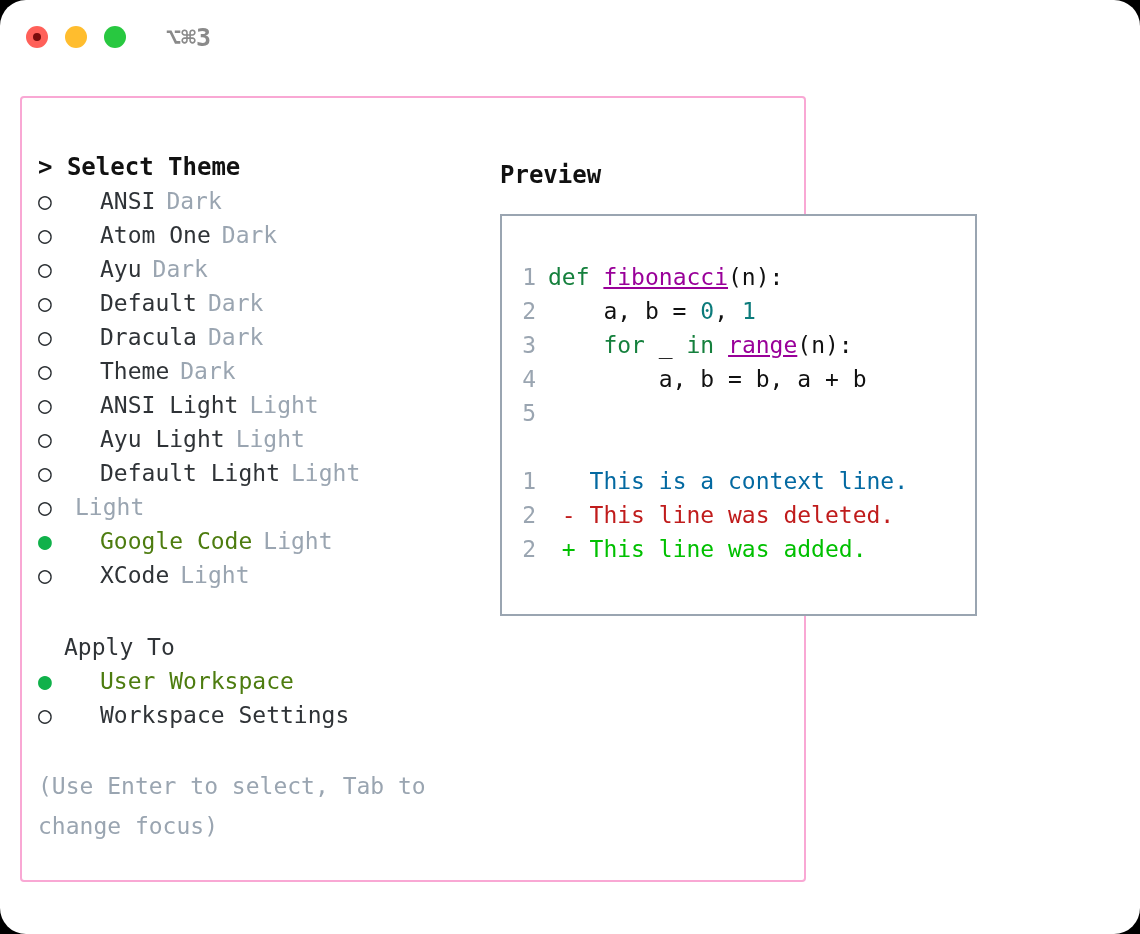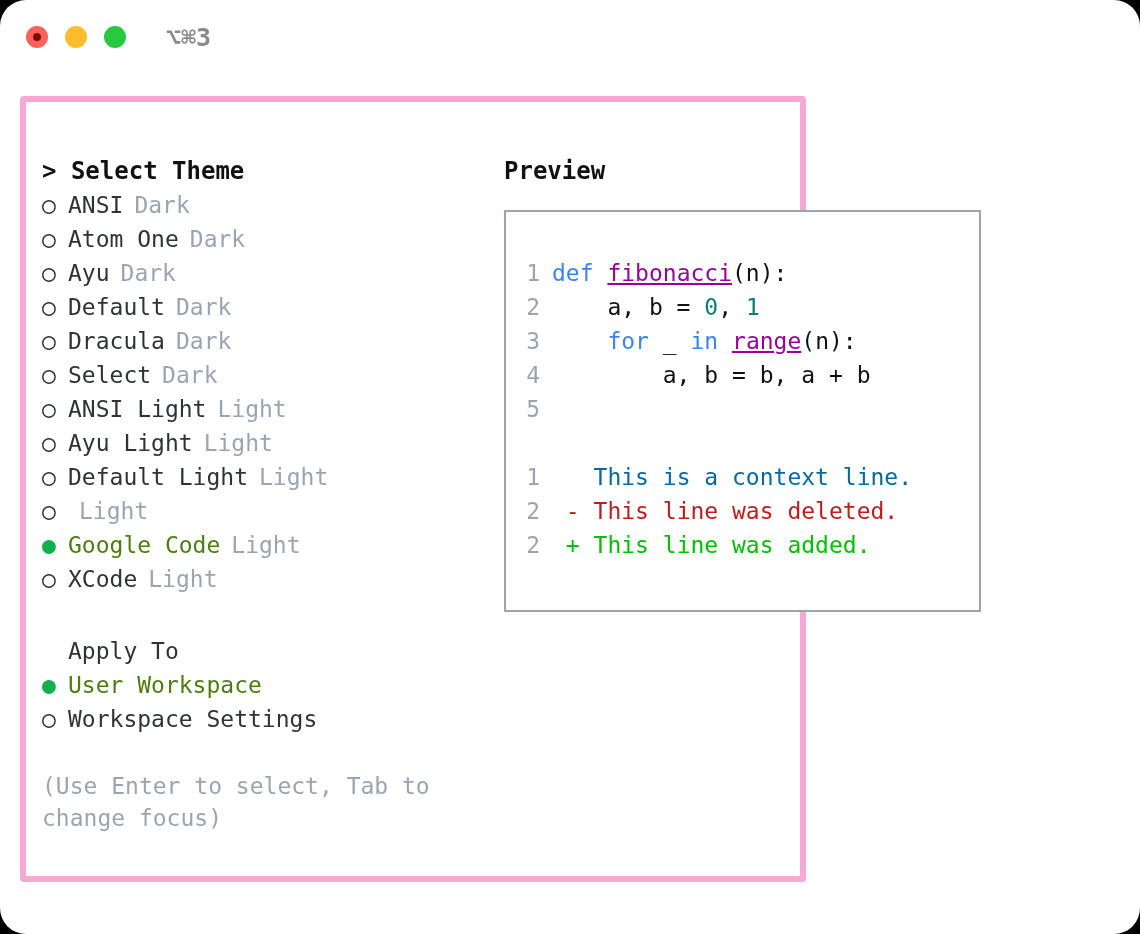--- a/index.html
+++ b/index.html
@@ -70,37 +70,37 @@
     white-space: pre;
   }
 
   
   .panel {
     position: absolute;
     left: 20px;
     top: 96px;
     width: 786px;
     height: 786px;
-    border: 6px solid #f9a8d4;
+    border: 2px solid #f9a8d4;
     border-radius: 4px;
     box-sizing: border-box;
     background: #ffffff;
   }
 
   
   .col-left {
     position: absolute;
     left: 16px;
     top: 52px;
     width: 440px;
   }
   .col-right {
     position: absolute;
     left: 478px;
-    top: 52px;
+    top: 60px;
     width: 500px;
   }
 
   
   .section-title {
     font-size: 24px;
     font-weight: bold;
     color: #111111;
     white-space: pre;
     line-height: 34px;
@@ -115,42 +115,42 @@
     white-space: pre;
   }
   .bullet {
     width: 26px;
     flex: 0 0 26px;
     font-size: 23px;
     color: #2f3337;
     white-space: pre;
   }
   .opt-row.selected .bullet { color: #10b14a; }
-  .opt-name { color: #2f3337; }
+  .opt-name { color: #2f3337; margin-left: 36px; }
   .opt-row.selected .opt-name { color: #4d7c0f; }
   .opt-tag {
     color: #9aa5b1;
     margin-left: 11px;
   }
 
   .group-gap { height: 38px; }
 
   .group-title {
     font-size: 23px;
     color: #2f3337;
     line-height: 34px;
     height: 34px;
     padding-left: 26px;
     white-space: pre;
   }
 
   .hint {
     margin-top: 34px;
     font-size: 23px;
-    line-height: 32px;
+    line-height: 40px;
     color: #9aa5b1;
     width: 410px;
     white-space: pre-wrap;
   }
 
   
   .preview-title {
     font-size: 24px;
     font-weight: bold;
     color: #111111;
@@ -178,21 +178,21 @@
     flex: 0 0 46px;
     width: 46px;
     text-align: right;
     color: #9aa5b1;
     padding-right: 12px;
     box-sizing: border-box;
   }
   .code-body { white-space: pre; }
   .spacer-line { height: 34px; }
 
-  .tok-kw   { color: #3b82f6; }
+  .tok-kw   { color: #15803d; }
   .tok-fn   { color: #990099; text-decoration: underline; }
   .tok-num  { color: #0c7b7b; }
   .tok-txt  { color: #111111; }
   .tok-ctx  { color: #0369a1; }
   .tok-del  { color: #c01c1c; }
   .tok-add  { color: #00c000; }
 </style>
 </head>
 <body>
 
@@ -212,21 +212,21 @@
     <div class="col-left">
 
       <div class="section-title">&gt; Select Theme</div>
 
       <div id="theme-list">
           <div class="opt-row"><span class="bullet">○</span><span class="opt-name">ANSI</span><span class="opt-tag">Dark</span></div>
           <div class="opt-row"><span class="bullet">○</span><span class="opt-name">Atom One</span><span class="opt-tag">Dark</span></div>
           <div class="opt-row"><span class="bullet">○</span><span class="opt-name">Ayu</span><span class="opt-tag">Dark</span></div>
           <div class="opt-row"><span class="bullet">○</span><span class="opt-name">Default</span><span class="opt-tag">Dark</span></div>
           <div class="opt-row"><span class="bullet">○</span><span class="opt-name">Dracula</span><span class="opt-tag">Dark</span></div>
-          <div class="opt-row"><span class="bullet">○</span><span class="opt-name">Select</span><span class="opt-tag">Dark</span></div>
+          <div class="opt-row"><span class="bullet">○</span><span class="opt-name">Theme</span><span class="opt-tag">Dark</span></div>
           <div class="opt-row"><span class="bullet">○</span><span class="opt-name">ANSI Light</span><span class="opt-tag">Light</span></div>
           <div class="opt-row"><span class="bullet">○</span><span class="opt-name">Ayu Light</span><span class="opt-tag">Light</span></div>
           <div class="opt-row"><span class="bullet">○</span><span class="opt-name">Default Light</span><span class="opt-tag">Light</span></div>
           <div class="opt-row"><span class="bullet">○</span><span class="opt-tag">Light</span></div>
           <div class="opt-row selected"><span class="bullet">●</span><span class="opt-name">Google Code</span><span class="opt-tag">Light</span></div>
           <div class="opt-row"><span class="bullet">○</span><span class="opt-name">XCode</span><span class="opt-tag">Light</span></div>
         </div>
 
       <div class="group-gap"></div>
 

